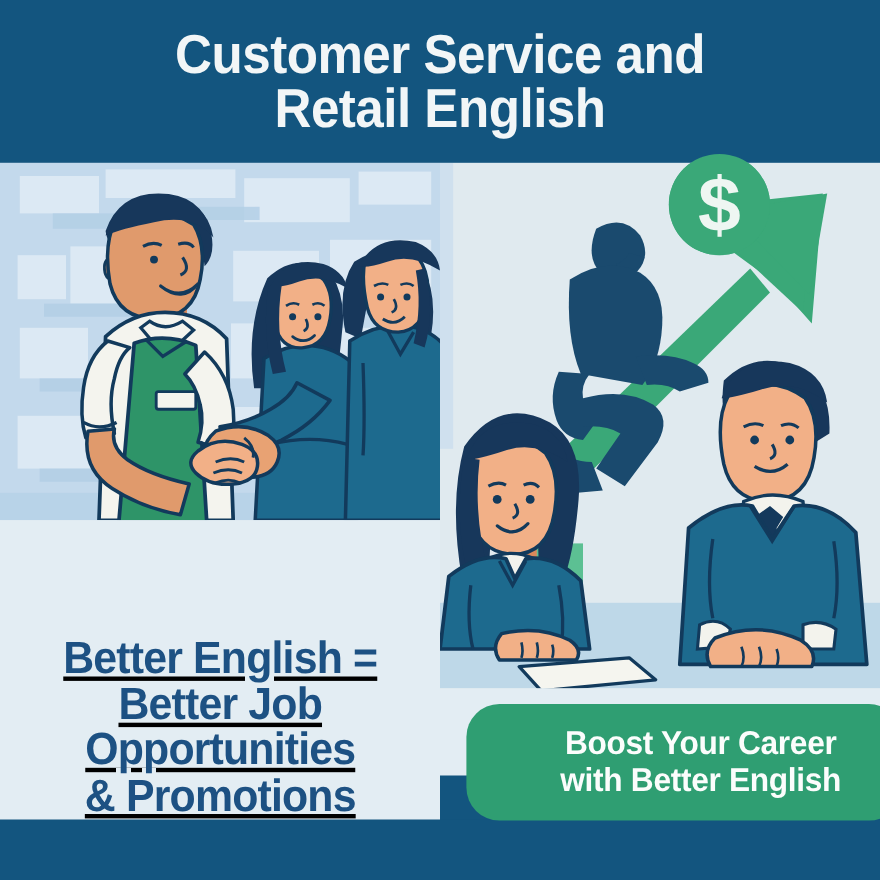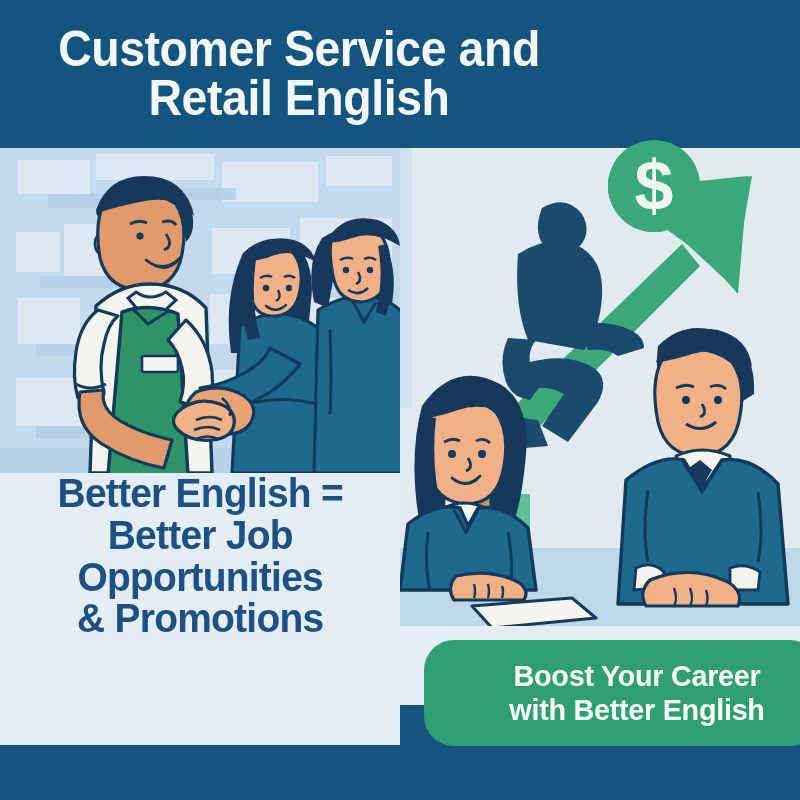--- a/index.html
+++ b/index.html
@@ -13,21 +13,21 @@
     position:relative;
     width:800px;height:800px;
     background:#e3edf3;
     overflow:hidden;
   }
 
   
   .header{
     position:absolute;left:0;top:0;width:800px;height:148px;
     background:#13557f;
-    display:flex;align-items:center;justify-content:flex-start;
+    display:flex;align-items:center;justify-content:center;
     z-index:6;
   }
   .header-title{
     color:#f2f6f7;
     font-size:50px;
     line-height:0.98;
     font-weight:bold;
     letter-spacing:-0.5px;
     text-align:center;
     transform:scaleX(0.93);
@@ -53,21 +53,21 @@
   .panel-right{
     position:absolute;left:400px;top:148px;width:400px;height:478px;
     background:#e0eaef;overflow:hidden;z-index:2;
   }
   .panel-left svg,.panel-right svg{display:block;}
 
   
   .tagline-panel{
     position:absolute;left:0;top:473px;width:400px;height:272px;
     background:#e3edf3;z-index:4;
-    display:flex;align-items:flex-start;justify-content:center;
+    display:flex;align-items:flex-end;justify-content:center;text-decoration:underline;
   }
   .tagline-text{
     color:#1d5183;
     font-size:41px;line-height:1.02;font-weight:bold;
     text-align:center;letter-spacing:-0.8px;
     transform:scaleX(0.95);
     white-space:pre-line;
     padding:0 12px;
   }
 

